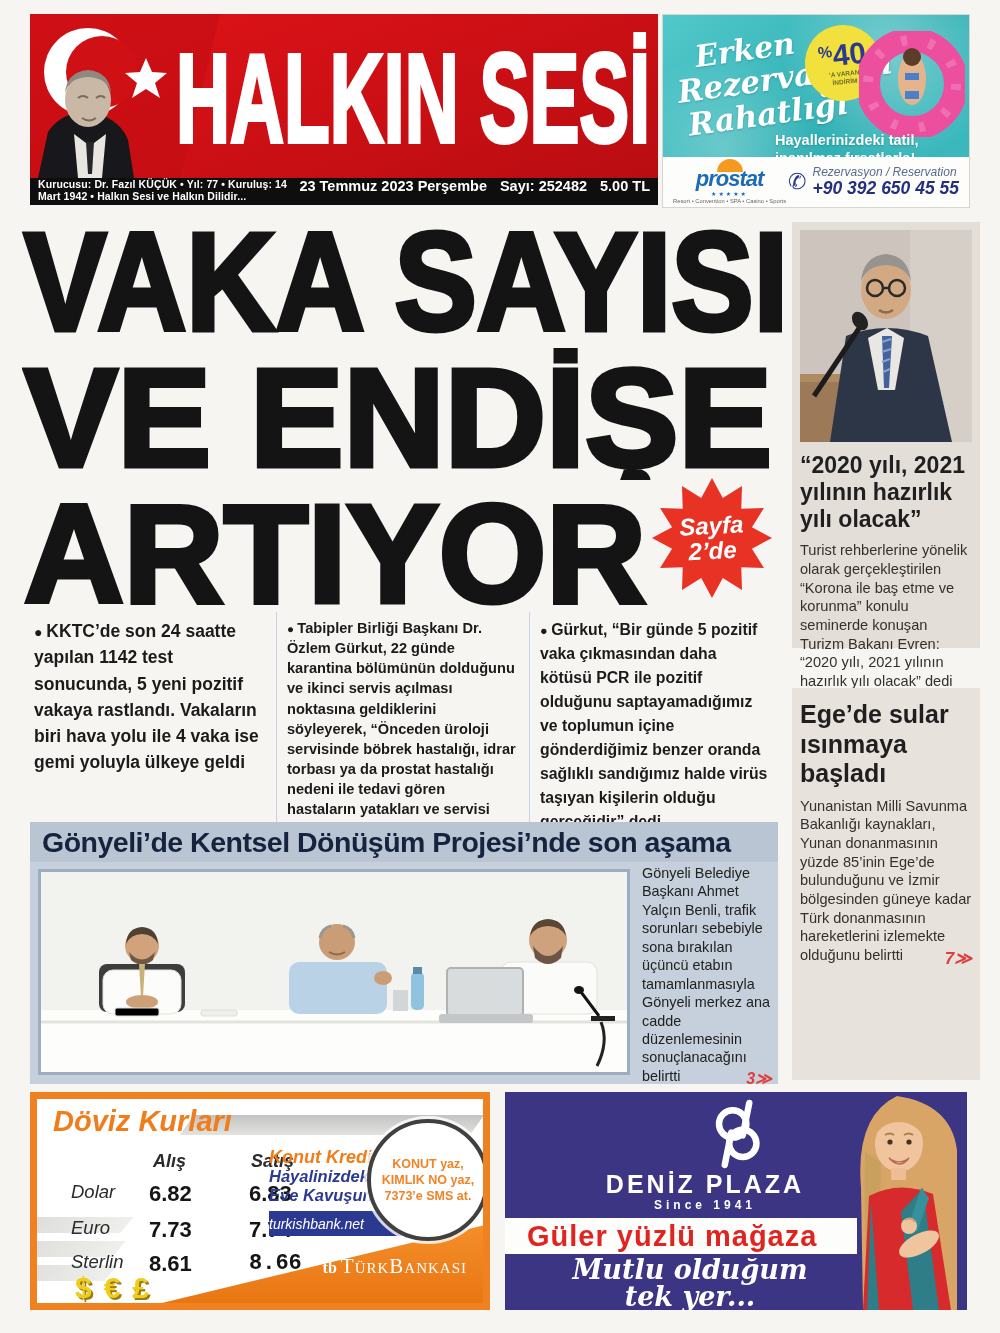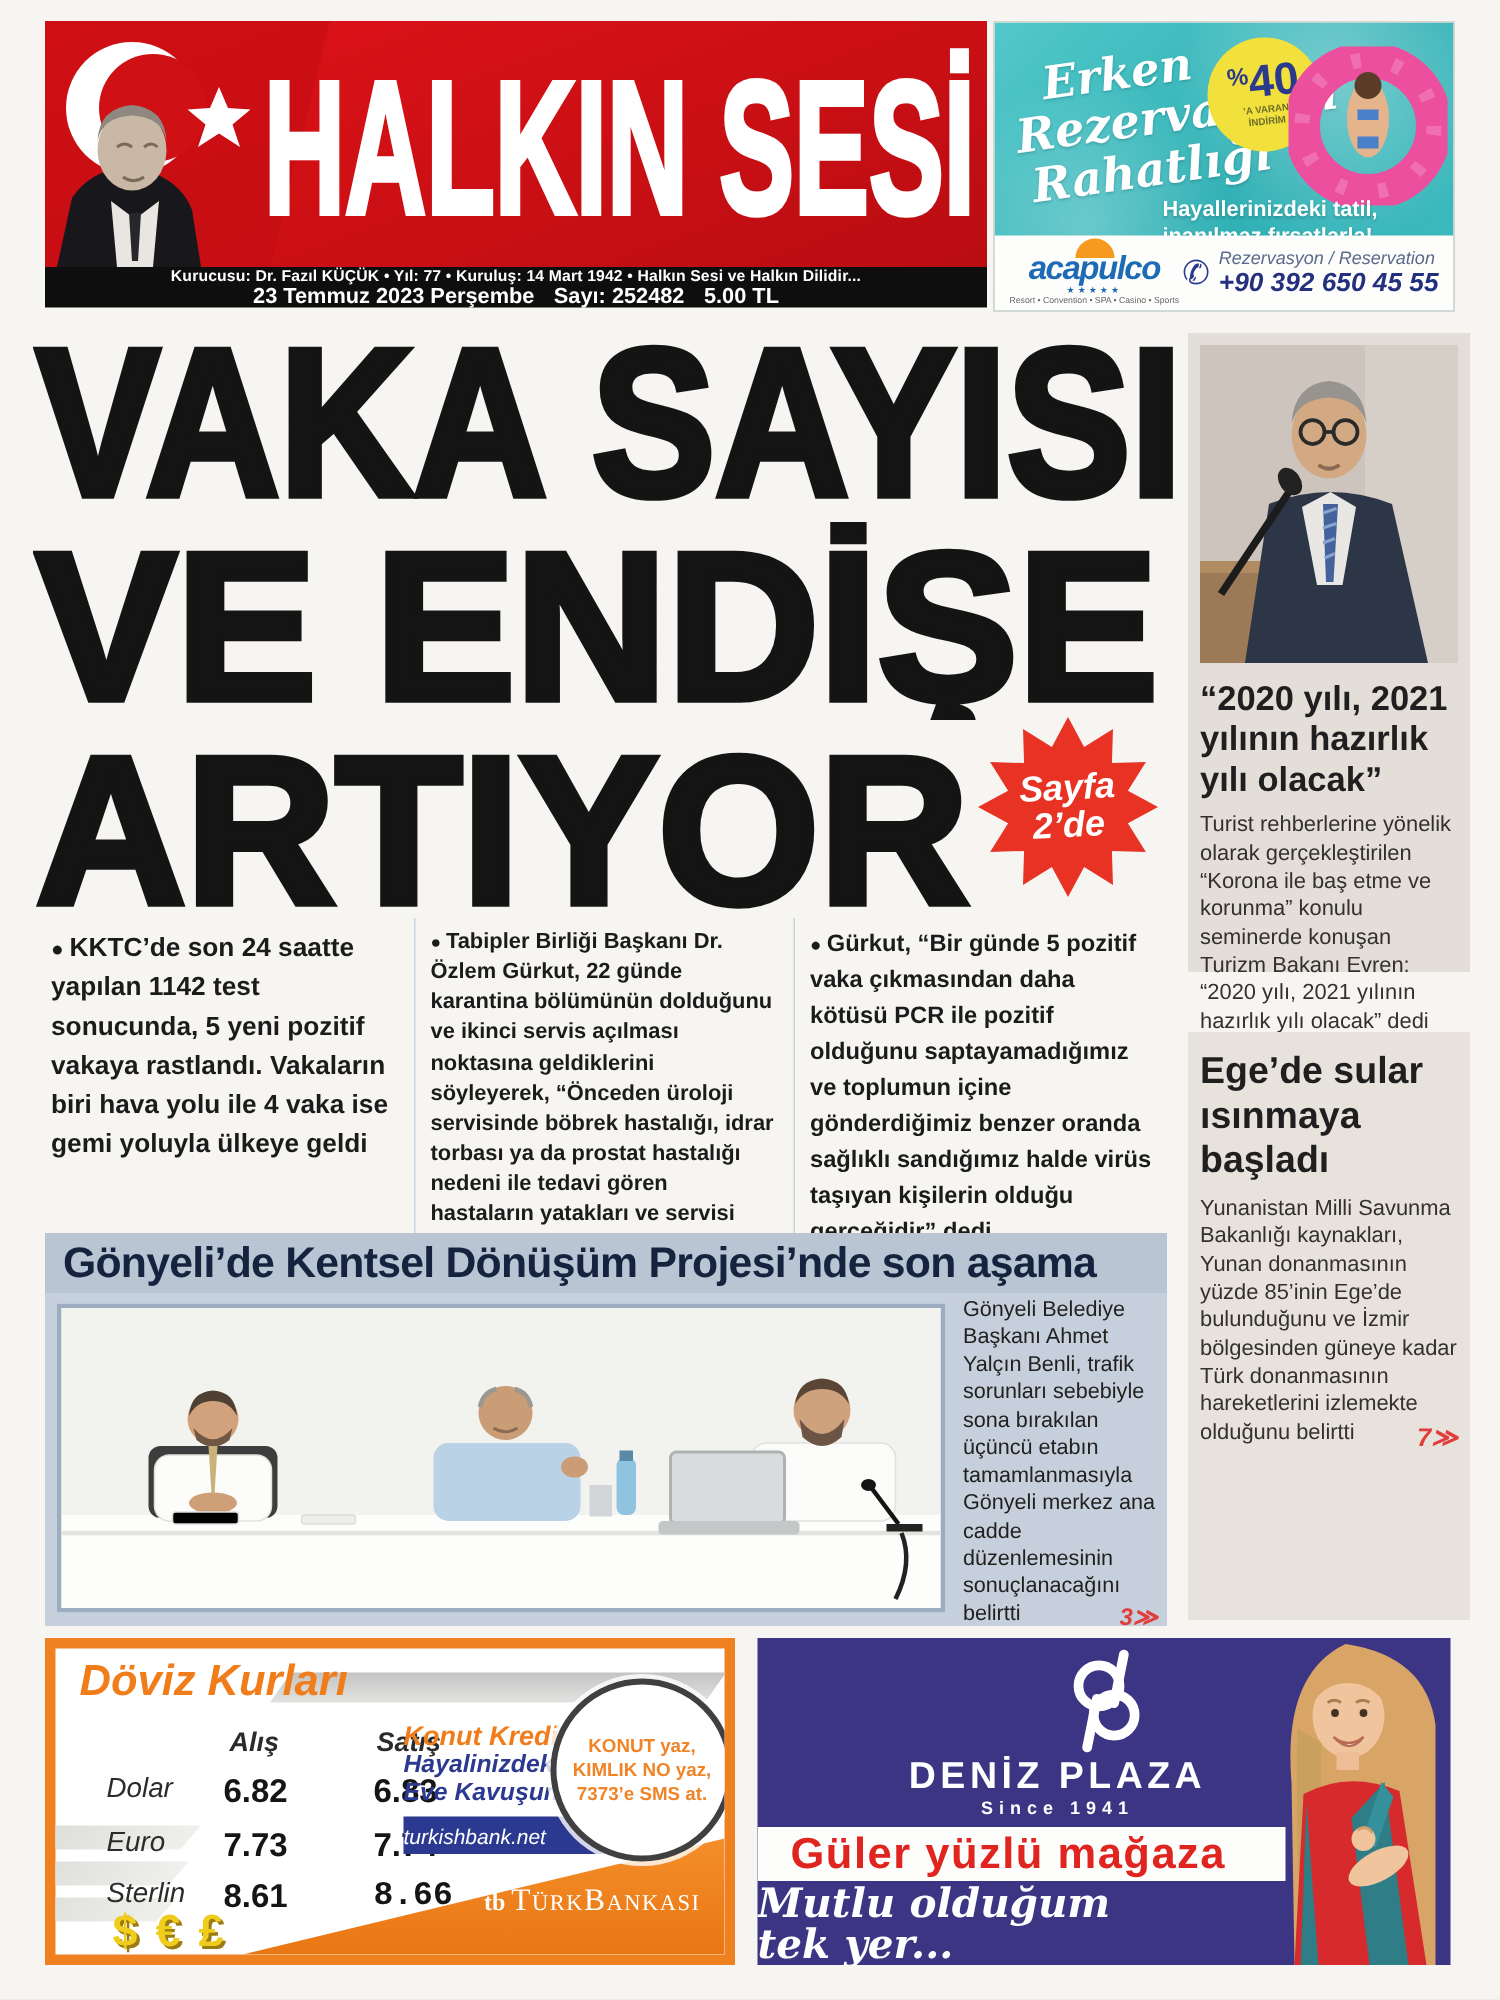--- a/index.html
+++ b/index.html
@@ -5,21 +5,21 @@
   html,body{margin:0;padding:0;background:#e8e6e2;font-family:"Liberation Sans",sans-serif;}
   .page{position:relative;width:1000px;height:1333px;margin:0 auto;background:#f7f5f2;overflow:hidden;}
 
   
   .masthead{position:absolute;left:30px;top:14px;width:628px;height:164px;
     background:linear-gradient(160deg,#e01319 0%,#cf1015 45%,#b90d12 100%);overflow:hidden;}
   .masthead svg.flagart{position:absolute;left:0;top:0;}
   .mast-title{position:absolute;left:142px;top:8px;width:482px;height:150px;}
   .mast-title text{font-family:"Liberation Sans",sans-serif;font-weight:bold;fill:#ffffff;stroke:#ffffff;stroke-width:4px;}
   .infobar{position:absolute;left:30px;top:178px;width:628px;height:27px;background:#0e0e0e;
-    display:flex;align-items:center;justify-content:space-between;padding:0 8px;box-sizing:border-box;flex-direction:column;}
+    display:flex;align-items:flex-start;justify-content:space-between;padding:0 8px;box-sizing:border-box;}
   .infobar .founder{color:#fff;font-size:10.5px;font-weight:bold;letter-spacing:.1px;}
   .infobar .dateline{display:flex;gap:13px;color:#fff;font-size:14.5px;font-weight:bold;white-space:nowrap;}
 
   
   .acapulco{position:absolute;left:662px;top:14px;width:306px;height:192px;background:
       radial-gradient(circle at 75% 20%,rgba(255,255,255,.35),transparent 40%),
       radial-gradient(circle at 20% 70%,rgba(255,255,255,.25),transparent 35%),
       linear-gradient(135deg,#52c8ca 0%,#2fb0b4 55%,#3fbcc0 100%);
     overflow:hidden;border:1px solid #d8d5d0;}
   .acp-script{position:absolute;left:14px;top:14px;transform:rotate(-8deg);color:#fff;
@@ -119,21 +119,21 @@
   
   .denizad{position:absolute;left:505px;top:1092px;width:462px;height:218px;background:#3b3583;overflow:hidden;}
   .dp-logo{position:absolute;left:196px;top:6px;}
   .dp-name{position:absolute;left:0px;top:78px;width:400px;text-align:center;color:#fff;
     font-weight:bold;font-size:25px;letter-spacing:3px;}
   .dp-since{position:absolute;left:0px;top:106px;width:400px;text-align:center;color:#fff;
     font-weight:bold;font-size:12px;letter-spacing:4px;}
   .dp-band{position:absolute;left:0;top:126px;width:352px;height:36px;background:#fdfdfc;
     display:flex;align-items:center;z-index:1;}
   .dp-band span{color:#e0241f;font-weight:bold;font-size:29px;letter-spacing:1px;margin-left:22px;white-space:nowrap;}
-  .dp-script{position:absolute;left:0;top:164px;width:370px;color:#fff;z-index:1;
+  .dp-script{position:absolute;left:0;top:164px;width:370px;text-align:center;color:#fff;z-index:1;
     font-family:"DejaVu Serif",serif;font-style:italic;font-weight:bold;font-size:27px;line-height:1.0;}
   .dp-girl{position:absolute;right:0;top:0;z-index:2;}
 
   .clearfix::after{content:"";display:block;clear:both;}
 </style>
 </head>
 <body>
 
 <div class="page">
 
@@ -184,21 +184,21 @@
       <rect x="46" y="42" width="14" height="7" fill="#4a7fc9"></rect>
       <rect x="46" y="60" width="14" height="8" fill="#4a7fc9"></rect>
     </svg>
     <div class="acp-tag">
       <div>Hayallerinizdeki tatil,</div>
       <div>inanılmaz fırsatlarla!</div>
     </div>
     <div class="acp-strip">
       <div class="acp-brandbox">
         <div class="acp-sun"></div>
-        <div class="acp-brand">acapulco</div>
+        <div class="acp-brand">prostat</div>
         <div class="acp-stars">★★★★★</div>
         <div class="acp-sub">Resort • Convention • SPA • Casino • Sports</div>
       </div>
       <div class="acp-call">
         <span class="acp-phone-icon">✆</span>
         <span class="txt">
           <div class="acp-resv">Rezervasyon / Reservation</div>
           <div class="acp-tel">+90 392 650 45 55</div>
         </span>
       </div>

